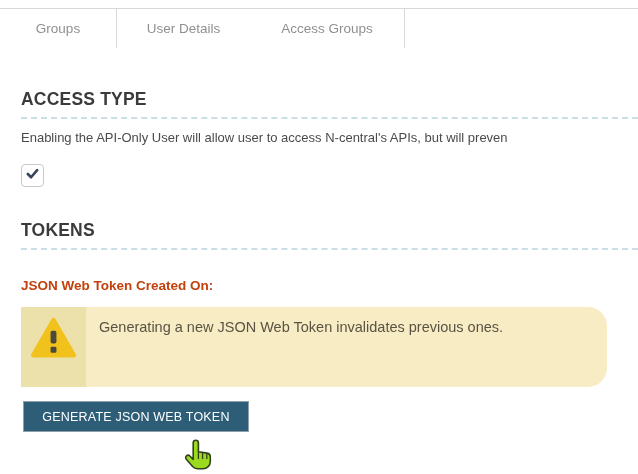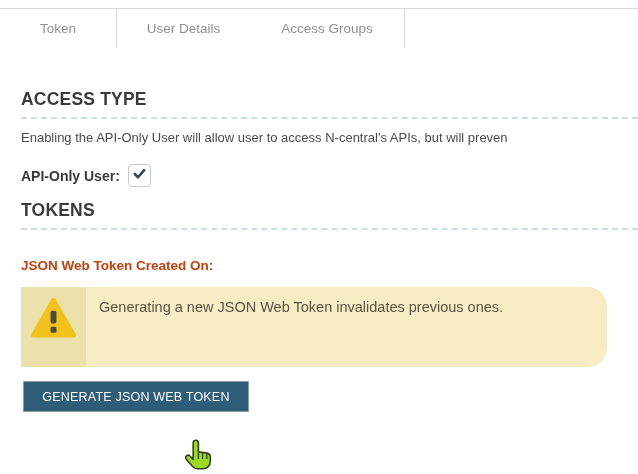--- a/index.html
+++ b/index.html
@@ -32,21 +32,21 @@
   }
   
   .content { padding-left:21px; }
   h2.section {
     margin:0; padding:0 0 7px 0;
     font-size:17.5px; font-weight:700; letter-spacing:0.2px;
     color:var(--heading_text,#3b3b3b);
     border-bottom:2px dashed var(--divider_dashed,#c9dfe5);
   }
   #heading-access { margin-top:41px; }
-  #heading-tokens { margin-top:12px; }
+  #heading-tokens { margin-top:32px; }
   .desc {
     margin:11px 0 0 0;
     font-size:13px; color:var(--body_text,#4b4b4b);
     white-space:nowrap;
   }
   .field-row { margin-top:18px; height:25px; display:flex; align-items:center; gap:8px; }
   .field-label { font-size:14px; font-weight:700; color:#3a3a3a; }
   .checkbox {
     width:23px; height:23px; box-sizing:border-box;
     border:1px solid #c9c9c9; border-radius:4px; background:#fff;
@@ -83,33 +83,32 @@
     font-family:inherit; font-size:12.5px; font-weight:400; letter-spacing:0.2px;
     cursor:pointer;
   }
   
   .cursor { position:absolute; left:183px; top:438px; pointer-events:none; }
 </style>
 </head>
 <body style="--accent: #2e5d78; --tab_inactive_text: #909090; --active_tab_text: #ffffff; --heading_text: #3b3b3b; --body_text: #4b4b4b; --divider: #d8d8d8; --divider_dashed: #c9dfe5; --warning_bg: #f8ecc4; --warning_strip_bg: #ede1ab; --warning_icon: #f1c21b; --warning_text: #5a5344; --button_bg: #2e5d78; --button_text: #ffffff; --checkmark: #36435a; --cursor_fill: #9bdb1f;">
 
 <div class="tabbar">
-  <div class="tab t1">Token</div>
+  <div class="tab t1">Groups</div>
   <div class="tab t3">User Details</div>
   <div class="tab t2">Access Groups</div>
 </div>
 
 <div class="content">
 
   <h2 class="section" id="heading-access">ACCESS TYPE</h2>
 
   <p class="desc">Enabling the API-Only User will allow user to access N-central's APIs, but will preven</p>
 
   <div class="field-row">
-    <span class="field-label">API-Only User:</span>
     <span class="checkbox" role="checkbox" aria-checked="true">
       <span>
         <svg viewBox="0 0 16 16" width="15" height="15">
           <path d="M3 8.5 L6.5 12 L13 4.5" stroke="#36435a" stroke-width="2.8" fill="none" stroke-linecap="round" stroke-linejoin="round"></path>
         </svg>
       </span>
     </span>
   </div>
 
   <h2 class="section" id="heading-tokens">TOKENS</h2>

